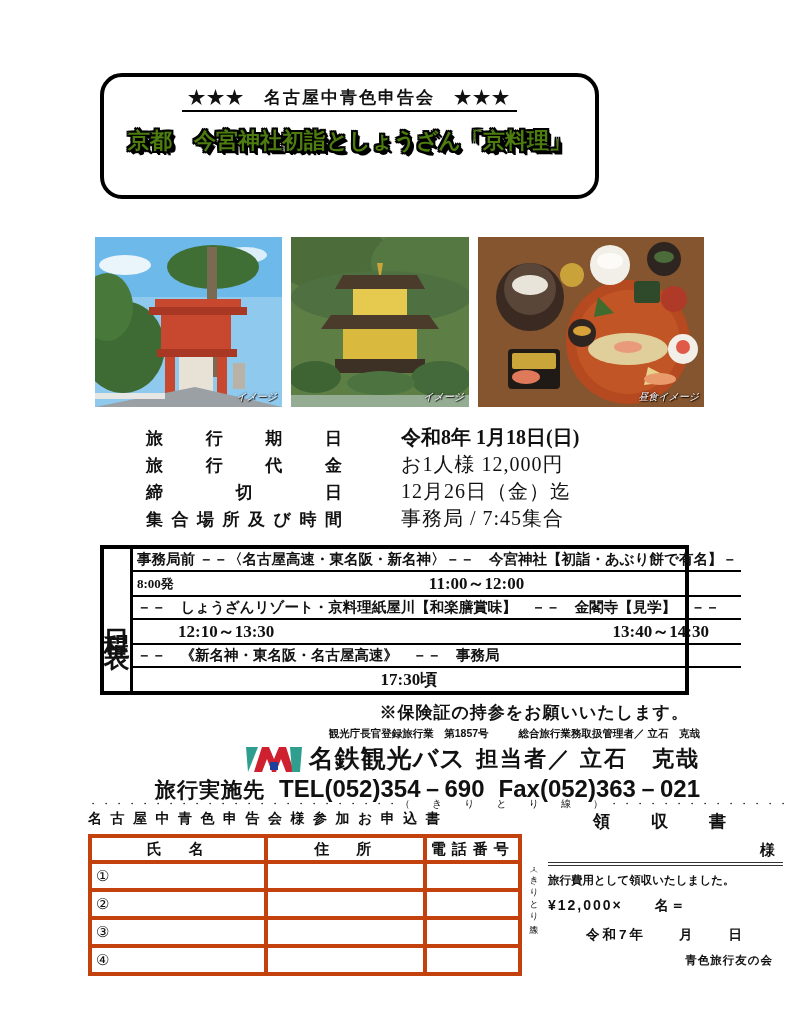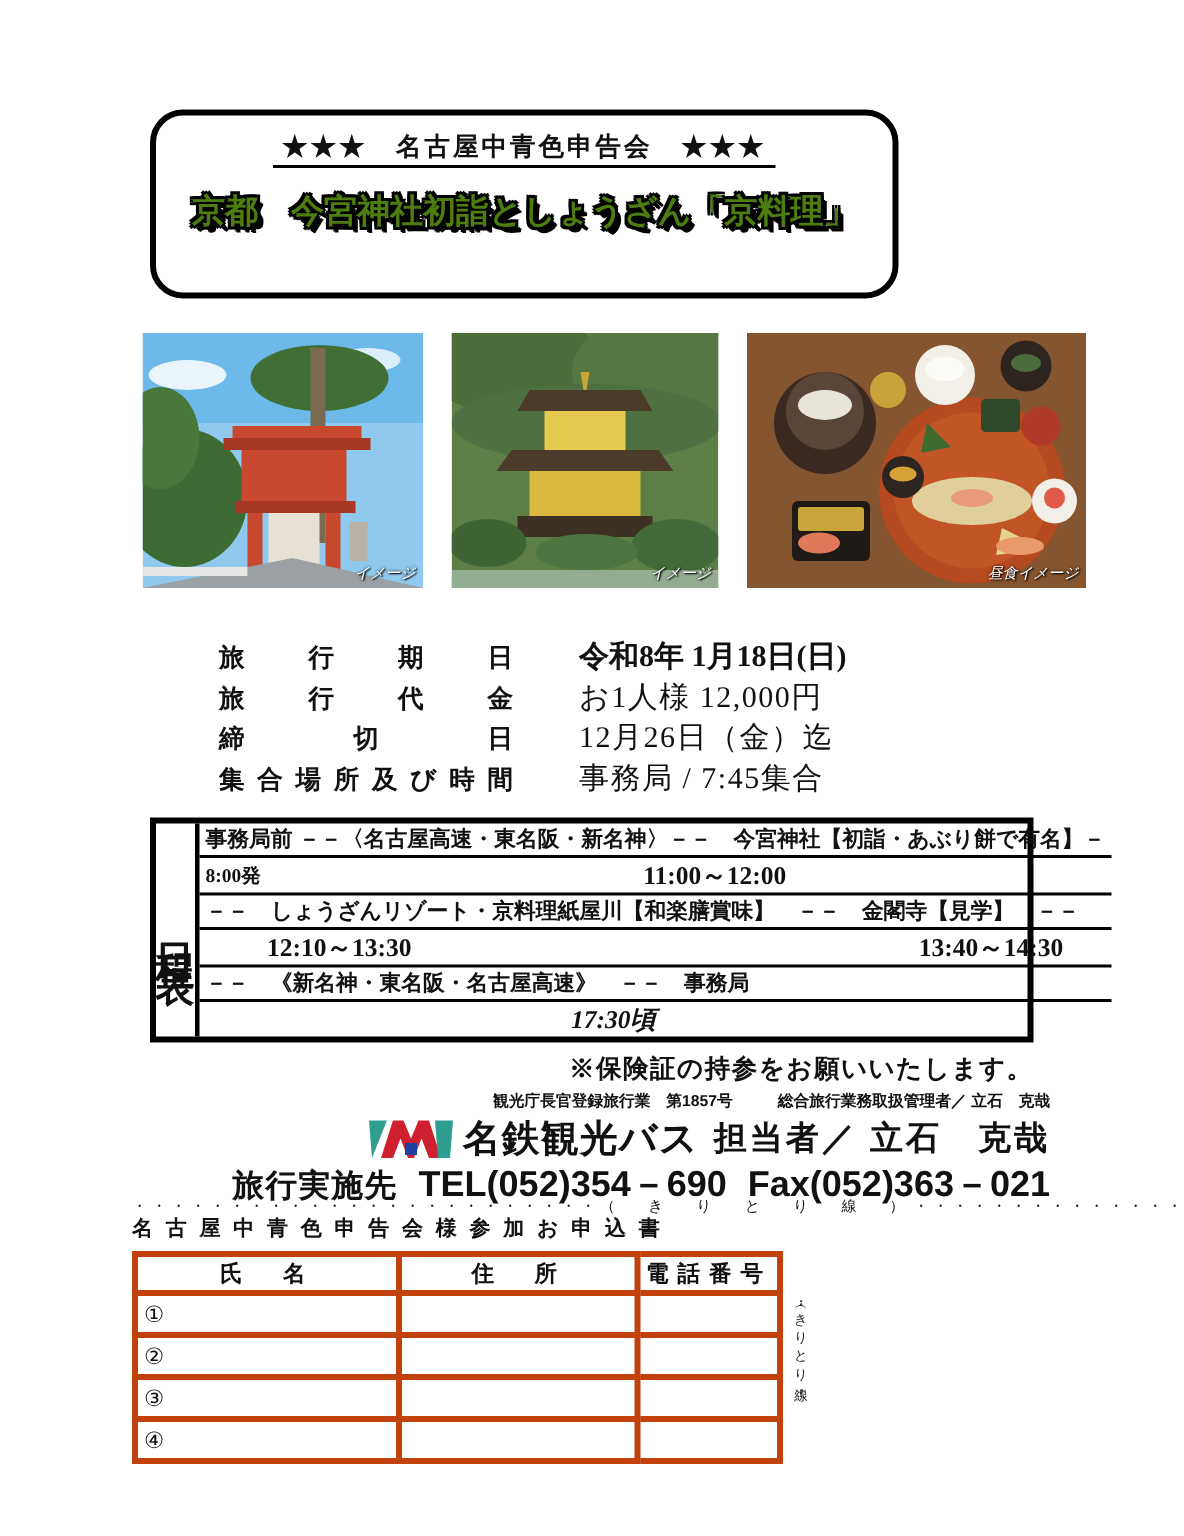--- a/index.html
+++ b/index.html
@@ -17,31 +17,31 @@
     letter-spacing:2px; border-bottom:2px solid #000; padding:0 6px 1px 6px;
   }
   .main-title {
     margin-top:14px; font-size:22px; font-weight:bold; color:#4d7c0f; letter-spacing:0px;
     text-shadow:-2px -2px 0 #000, 2px -2px 0 #000, -2px 2px 0 #000, 2px 2px 0 #000,
       -2px 0 0 #000, 2px 0 0 #000, 0 -2px 0 #000, 0 2px 0 #000, 3px 3px 0 #000, 4px 4px 0 #000;
     white-space:nowrap;
   }
 
   
-  .photos { position:absolute; left:95px; top:222px; width:640px; height:170px; display:flex; gap:19px; }
+  .photos { position:absolute; left:95px; top:237px; width:640px; height:170px; display:flex; gap:9px; }
   .photo { position:relative; height:170px; overflow:hidden; }
   .photo svg { display:block; }
   .caption {
     position:absolute; right:5px; bottom:3px; color:#fff; font-size:10px;
     font-style:italic; text-shadow:0 0 2px #000, 1px 1px 1px #000;
   }
 
   
   .info { position:absolute; left:88px; top:424px; width:600px; }
-  .info-row { display:flex; align-items:baseline; height:27px; }
+  .info-row { display:flex; align-items:baseline; height:27px;gap:15px; }
   .info-label {
     margin-left:58px; width:196px; font-weight:bold; font-size:17px;
     text-align:justify; text-align-last:justify;
   }
   .info-value {
     margin-left:44px; font-family:"Liberation Serif", serif; font-size:20px; letter-spacing:1px;
   }
   .info-row.first .info-value { font-weight:bold; letter-spacing:0; }
 
   
@@ -59,21 +59,21 @@
   .it-row {
     flex:1; display:flex; align-items:center; border-bottom:2px solid #000;
     font-weight:bold; font-size:14.5px; padding:0 4px; white-space:nowrap;
   }
   .it-row:last-child { border-bottom:none; }
   .it-time { font-family:"Liberation Serif", serif; font-size:17px; font-weight:bold; }
   .r2-depart { font-size:13px; }
   .r2-time { margin-left:255px; }
   .r4 { padding-left:45px; }
   .r4-right { margin-left:auto; margin-right:28px; }
-  .r6 { justify-content:center; padding-right:60px;font-style:italic; }
+  .r6 { justify-content:center; padding-right:60px; }
 
   
   .note {
     position:absolute; left:100px; top:701px; width:589px; text-align:right;
     font-weight:bold; font-size:17px; letter-spacing:1px;
   }
 
   
   .agency { position:absolute; left:88px; top:727px; width:612px; }
   .agency-small { display:flex; justify-content:flex-end; gap:30px; font-size:10.5px; font-weight:bold; }
@@ -309,14 +309,22 @@
         <td>④</td>
         <td></td>
         <td></td>
       </tr>
     </tbody>
       </table>
   </div>
 
   <div class="vcut">・・（きりとり線）・・・</div>
 
+  <div class="receipt">
+    <div class="receipt-title">領　収　書</div>
+    <div class="receipt-name">様</div>
+    <div class="receipt-body">旅行費用として領収いたしました。</div>
+    <div class="receipt-amount">¥12,000×　　名＝</div>
+    <div class="receipt-date">令和7年　　月　　日</div>
+    <div class="receipt-issuer">青色旅行友の会</div>
+  </div>
 
 </div>
 
 </body></html>

